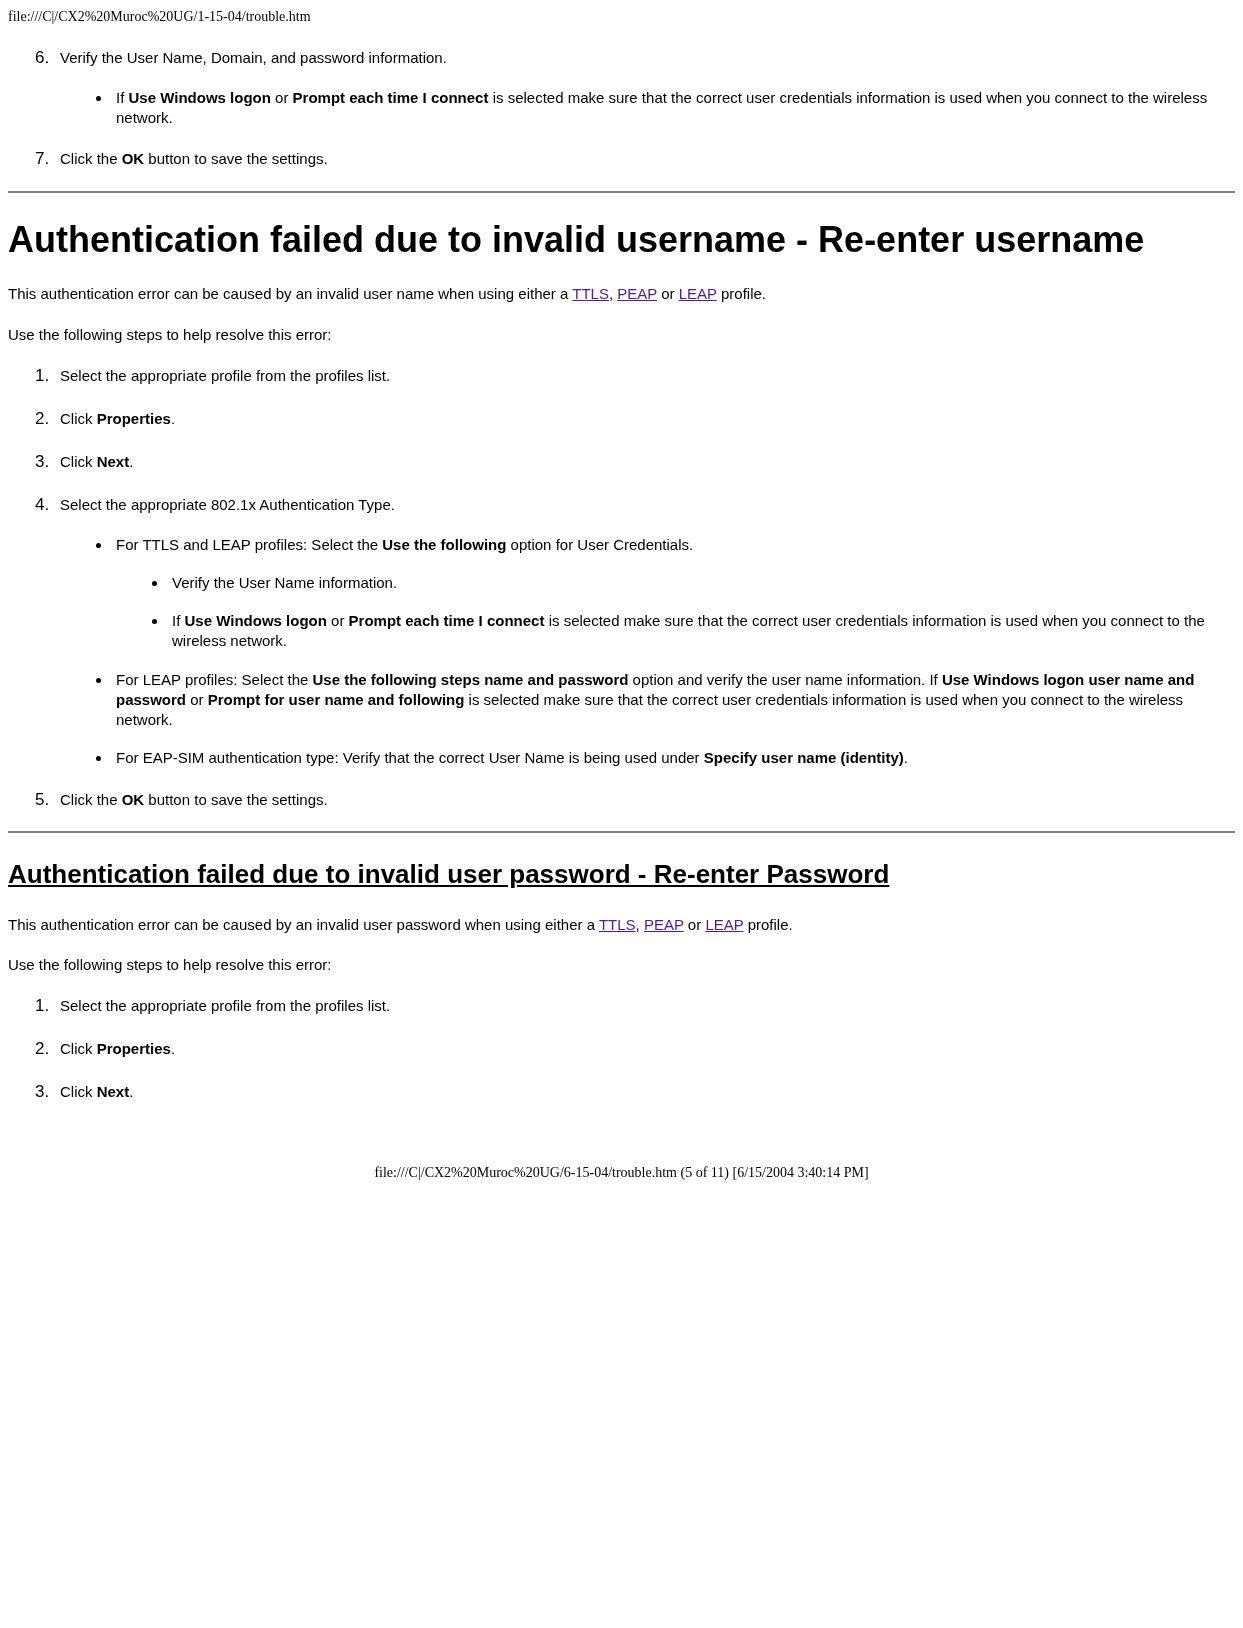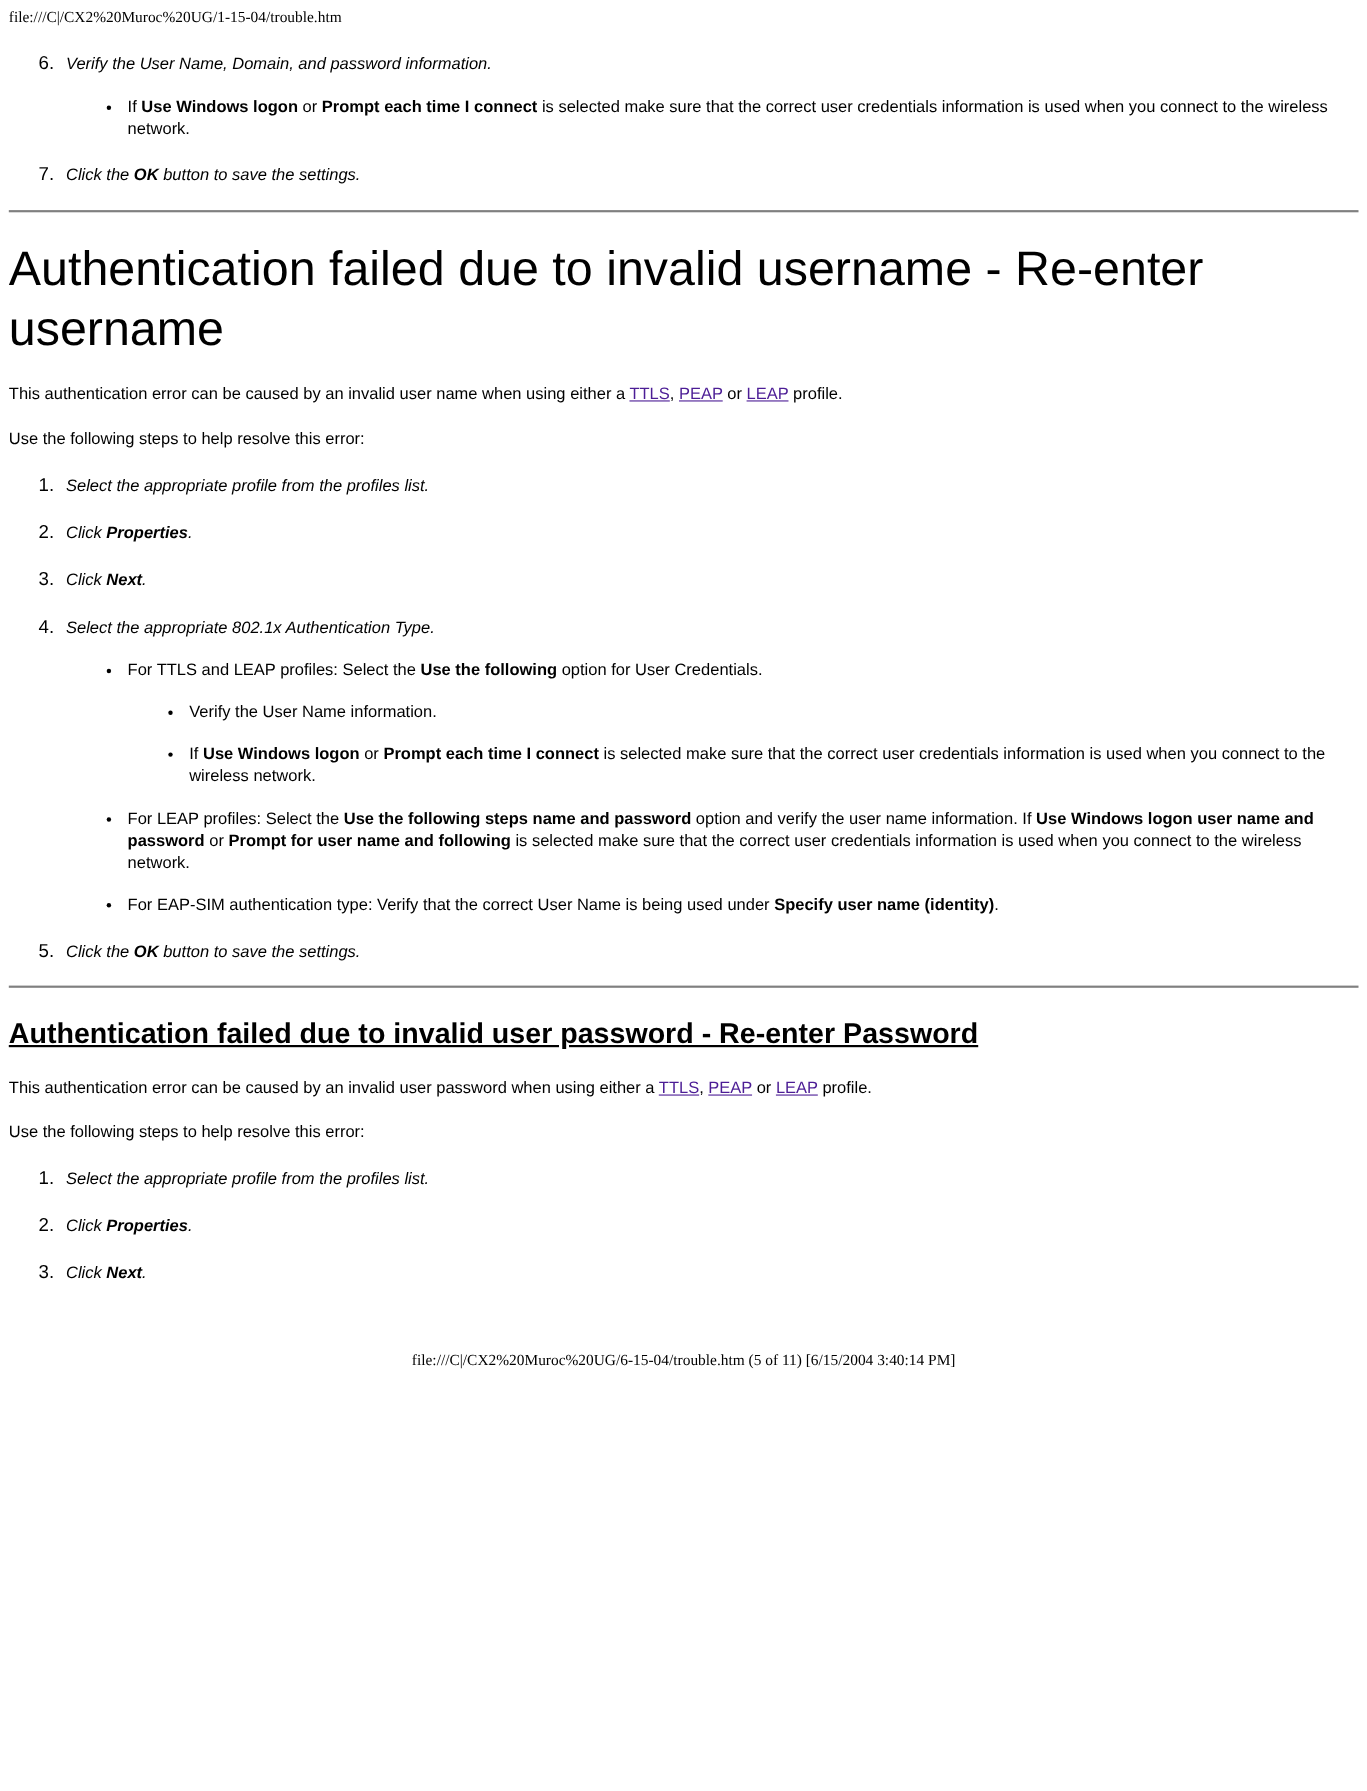--- a/index.html
+++ b/index.html
@@ -22,21 +22,20 @@
   }
   ol.top-list > li {
     font-family: Arial, sans-serif;
     font-size: 17px;
     padding-left: 6px;
     margin-bottom: 20px;
   }
   ol.top-list > li > .item-body {
     font-size: 15px;
     font-family: Arial, sans-serif;
-    font-style: italic;
   }
   .item-body { display: inline; }
   ul.disc {
     list-style: disc;
     margin: 18px 0 0 0;
     padding-left: 52px;
   }
   ul.disc > li {
     font-size: 15px;
     margin-bottom: 18px;
@@ -52,22 +51,22 @@
     margin-bottom: 18px;
     padding-left: 4px;
   }
   hr {
     border: none;
     border-top: 2px solid #808080;
     margin: 18px 0 24px 0;
   }
   h1 {
     font-family: Arial, sans-serif;
-    font-size: 44px;
-    font-weight: normal;
+    font-size: 36px;
+    font-weight: bold;
     margin: 24px 0 22px 0;
     line-height: 1.25;
   }
   h2 {
     font-family: Arial, sans-serif;
     font-size: 26px;
     font-weight: bold;
     margin: 24px 0 22px 0;
     text-decoration: underline;
   }

